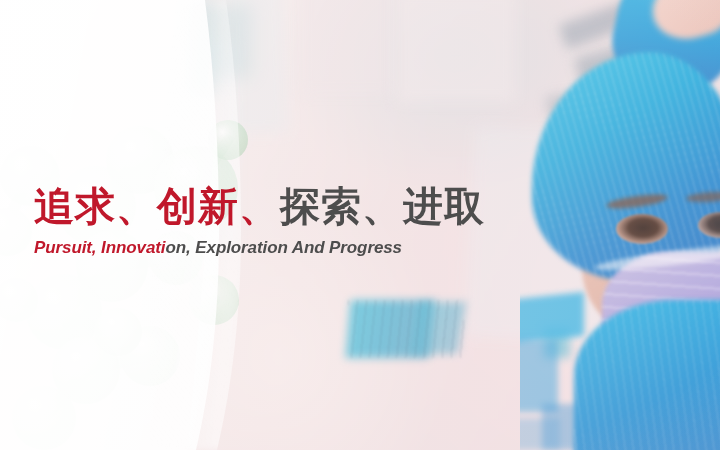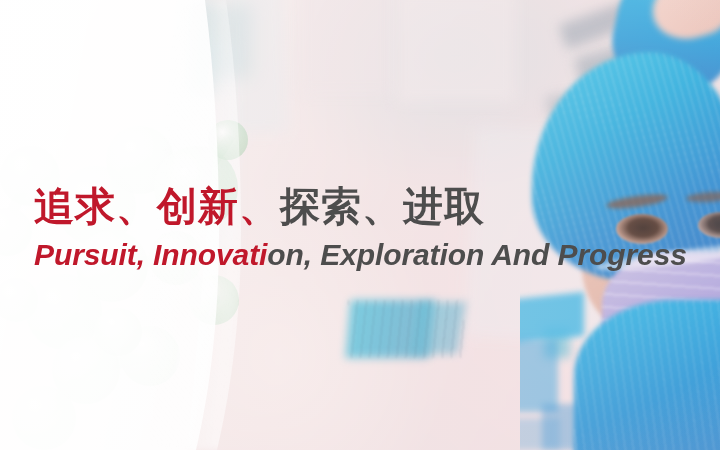--- a/index.html
+++ b/index.html
@@ -217,21 +217,21 @@
   .headline {
     position:absolute; left:34px; top:172px;
     font-size:40px; font-weight:700; line-height:1.12;
     letter-spacing:1px; white-space:nowrap;
   }
   .headline .seg-a { color:#c0182b; }
   .headline .seg-b { color:#4d4d4d; }
 
   .subhead {
     position:absolute; left:34px; top:226px;
-    font-size:30px; font-weight:700; font-style:italic;
+    font-size:17px; font-weight:700; font-style:italic;
     letter-spacing:-0.1px; white-space:nowrap;
   }
   .subhead .seg-a { color:#c0182b; }
   .subhead .seg-b { color:#4d4d4d; }
 
   .more-link {
     position:absolute; left:34px; top:272px;
     display:inline-flex; align-items:center; gap:10px;
     color:#6d6d6d; font-size:13px; letter-spacing:1.2px;
     text-decoration:none; white-space:nowrap;

